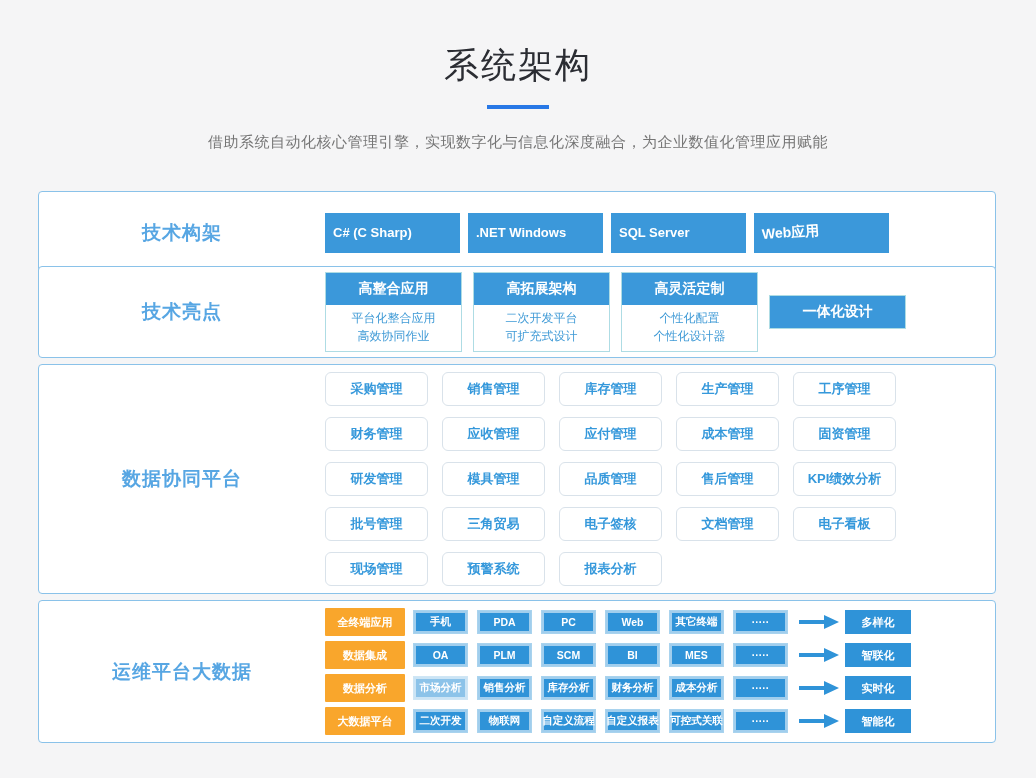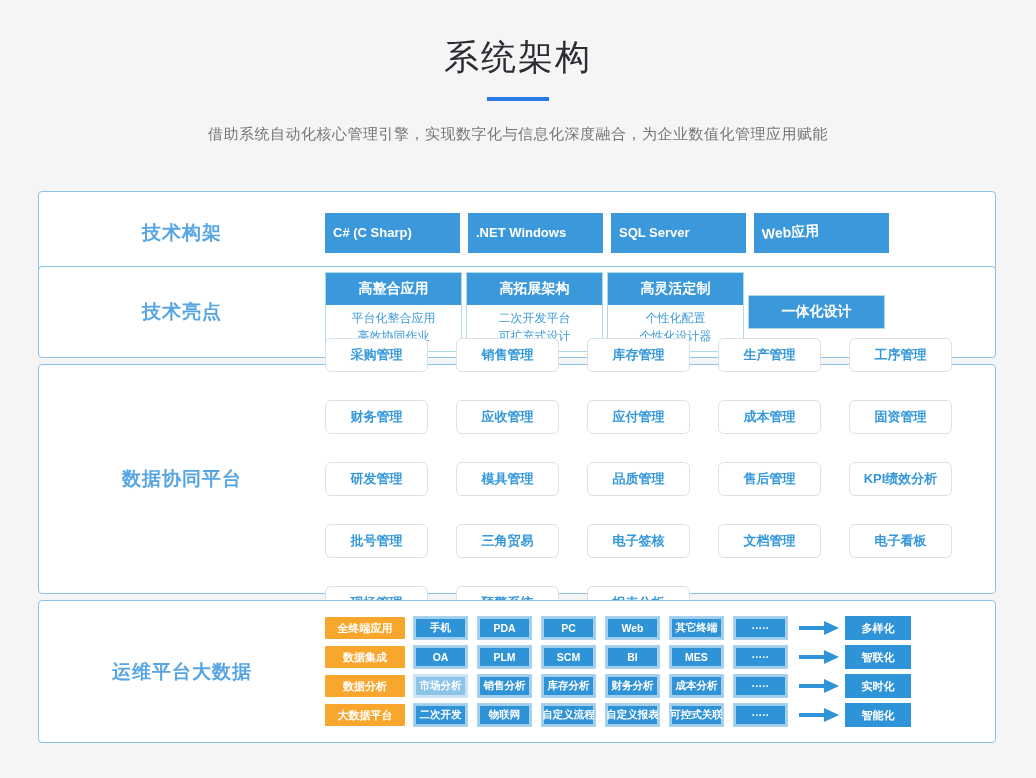--- a/index.html
+++ b/index.html
@@ -1,56 +1,56 @@
 <!DOCTYPE html>
 <html><head>
 <meta charset="utf-8">
 <style>
   html,body{margin:0;padding:0;}
   body{font-family:"Liberation Sans","DejaVu Sans",sans-serif;background:#f5f5f6;}
   .page{position:relative;width:1036px;height:778px;background:#f5f5f6;overflow:hidden;}
 
   
-  .page-title{margin:8px;padding-top:26px;text-align:center;font-size:35px;font-weight:400;color:#2b2d33;letter-spacing:2px;}
+  .page-title{margin:16px;padding-top:26px;text-align:center;font-size:35px;font-weight:400;color:#2b2d33;letter-spacing:2px;}
   .title-underline{width:62px;height:4px;background:#2878e6;margin:16px auto 0;}
   .page-subtitle{margin:24px 0 0;text-align:center;font-size:15px;color:#757575;letter-spacing:0.5px;}
 
   
   .box{position:absolute;left:38px;width:958px;background:#fff;border:1px solid #8ac2e9;border-radius:4px;display:flex;box-sizing:border-box;}
   #box-tech{top:191px;height:83px;}
   #box-highlights{top:266px;height:92px;}
   #box-platform{top:364px;height:230px;}
   #box-bigdata{top:600px;height:143px;}
   .sec-label{width:286px;display:flex;align-items:center;justify-content:center;
     font-size:19px;font-weight:bold;color:#57a6e3;letter-spacing:1px;}
   .sec-content{flex:1;display:flex;align-items:center;}
 
   
   #tech-items{gap:8px;}
   .tech-btn{width:127px;height:40px;background:#3b98da;color:#fff;font-size:13px;font-weight:bold;
     display:flex;align-items:center;cursor:pointer;padding-left:8px;}
   #tech-items .tech-btn:nth-child(4) span{display:inline-block;transform:rotate(-4deg);font-size:14px;}
 
   
-  #highlight-cards{gap:4px;}
+  #highlight-cards{gap:11px;}
   .card{width:137px;border:1px solid #aedce4;background:#fff;box-sizing:border-box;}
   .card-head{height:32px;background:#3b98da;color:#fff;font-size:14px;font-weight:bold;
     display:flex;align-items:center;justify-content:center;}
   .card-body{padding:4px 0 6px;}
   .card-line{font-size:12px;color:#3f9ad6;text-align:center;line-height:18px;}
 
   
-  #module-grid{display:grid;grid-template-columns:repeat(5,103px);column-gap:14px;row-gap:11px;align-content:center;gap:28px;}
+  #module-grid{display:grid;grid-template-columns:repeat(5,103px);column-gap:14px;row-gap:11px;align-content:center;}
   .module-chip{height:32px;line-height:32px;text-align:center;background:#fff;border:1px solid #d9e2ea;
     border-radius:6px;color:#3598db;font-size:13px;font-weight:bold;cursor:pointer;white-space:nowrap;overflow:hidden;}
 
   
   #bigdata-rows{flex-direction:column;justify-content:center;align-items:flex-start;gap:5px;}
   .bd-row{display:flex;align-items:center;}
-  .bd-label{width:80px;height:22px;background:#f9a62c;color:#fff;font-size:11px;font-weight:bold;
+  .bd-label{width:80px;height:28px;background:#f9a62c;color:#fff;font-size:11px;font-weight:bold;
     display:flex;align-items:center;justify-content:center;margin-right:8px;border-radius:1px;}
   .bd-chip{width:55px;height:24px;background:#2f93d8;border:1px solid #a9d3ee;box-sizing:border-box;
     box-shadow:inset 0 0 0 2px rgba(255,255,255,0.55);color:#fff;font-size:10.5px;font-weight:bold;
     display:flex;align-items:center;justify-content:center;margin-right:9px;cursor:pointer;white-space:nowrap;}
   .bd-chip.faded{opacity:0.55;}
   .bd-arrow{width:40px;height:14px;display:flex;align-items:center;margin:0 6px 0 2px;}
   .bd-result{width:66px;height:24px;background:#2f93d8;color:#fff;font-size:11px;font-weight:bold;
     display:flex;align-items:center;justify-content:center;}
 </style>
 </head>

